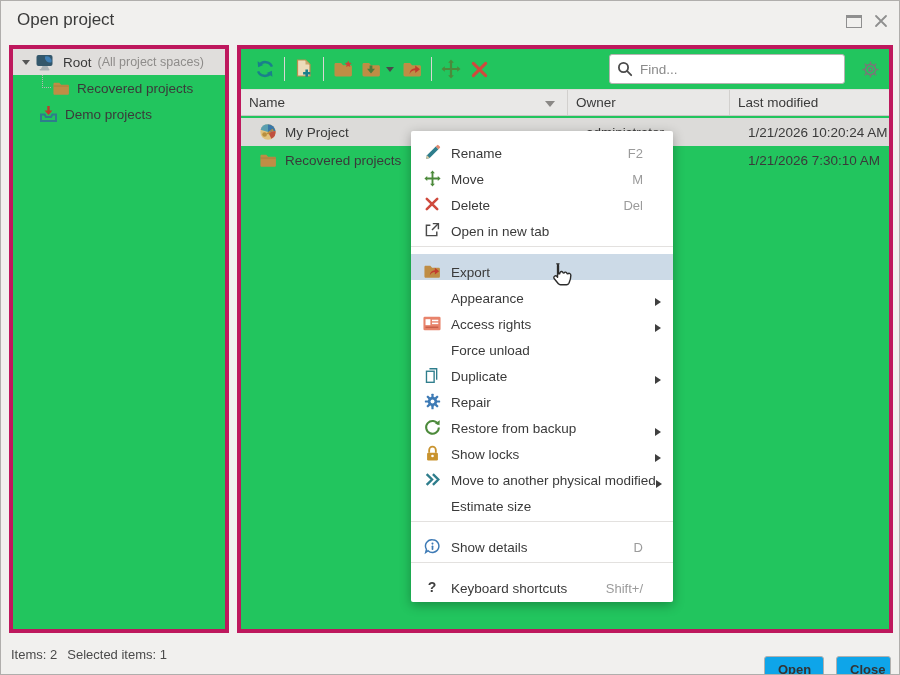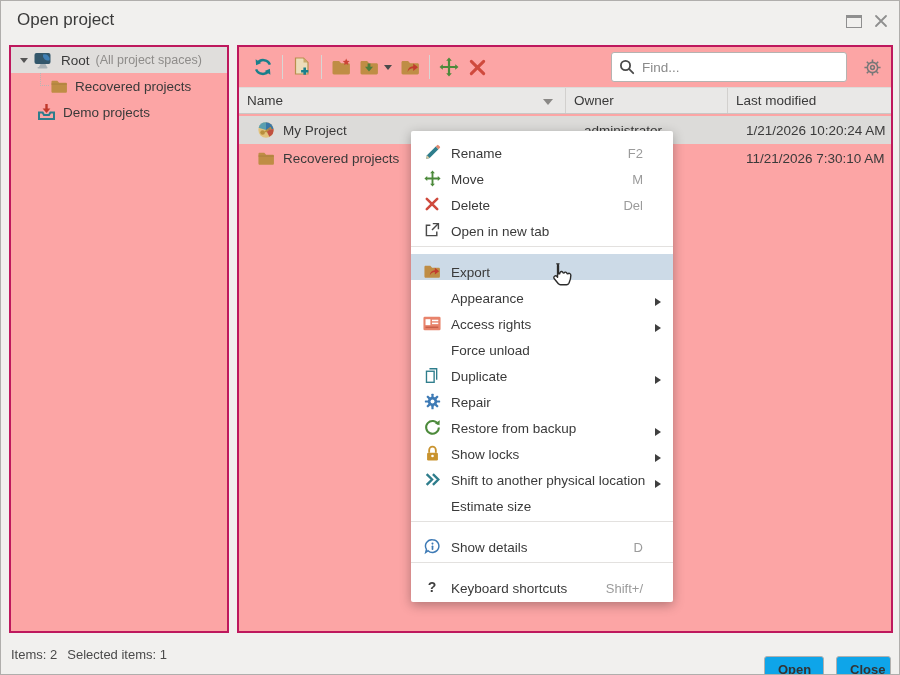--- a/index.html
+++ b/index.html
@@ -8,21 +8,21 @@
     position:relative;width:900px;height:675px;background:#f1f0ee;
     font-family:"Liberation Sans","DejaVu Sans",sans-serif;color:#3a3a3a;
     border:1px solid #b0aeac;overflow:hidden;
   }
   
   .titlebar-text{position:absolute;left:16px;top:9px;font-size:17px;color:#3a3a3a;}
   .win-max{position:absolute;left:845px;top:14px;width:16px;height:13px;
     border:1px solid #8f8f8f;border-top:3px solid #8f8f8f;cursor:pointer;}
   .win-close{position:absolute;left:871px;top:11px;width:18px;height:18px;cursor:pointer;}
   
-  .panel{position:absolute;background:#fca5a5;border:2px solid #be185d;}
+  .panel{position:absolute;background:#22c55e;border:4px solid #be185d;}
   .left-panel{left:8px;top:44px;width:220px;height:588px;}
   .right-panel{left:236px;top:44px;width:656px;height:588px;}
   
   .tree-row{position:relative;height:26px;display:flex;align-items:center;font-size:13.5px;cursor:pointer;}
   .tree-row.selected{background:#e0dedc;}
   .tree-caret{position:absolute;left:9px;top:11px;width:0;height:0;
     border-left:4.5px solid transparent;border-right:4.5px solid transparent;border-top:5.5px solid #555;}
   .tree-note{color:#8e8c8a;font-size:12.5px;margin-left:6px;}
   .tree-connector{position:absolute;left:29px;top:0px;width:9px;height:13px;
     border-left:1px dotted #b8b6b4;border-bottom:1px dotted #b8b6b4;}
@@ -233,21 +233,21 @@
               <path d="M1.5 4.5c0-.8.6-1.4 1.4-1.4h5.2l2 2.2h7.4c.8 0 1.4.6 1.4 1.4v8.4c0 .8-.6 1.4-1.4 1.4H2.9c-.8 0-1.4-.6-1.4-1.4z" fill="#bf8d45"></path>
               <path d="M1.5 6.8h17.4" stroke="#a87e3d" stroke-width="1"></path>
             </svg>
         </span>
         <span>Recovered projects</span>
       </div>
       <div class="gr-cell col-owner">
           <span></span>
         </div>
       <div class="gr-cell col-mod">
-          <span>11/21/2026 7:30:10 AM</span>
+          <span>1/21/2026 7:30:10 AM</span>
         </div>
     </div>
   </div>
 
   <div class="context-menu">
 
     <div class="menu-item">
       <span class="mi-icon">
         <svg width="17" height="17" viewBox="0 0 20 20">
           <path d="M2.5 17.5l1-4.2L13.8 3l3.2 3.2L6.7 16.5z" fill="#2e7d8c"></path>
@@ -381,21 +381,21 @@
       <span class="mi-sub"></span>
     </div>
 
     <div class="menu-item">
       <span class="mi-icon">
         <svg width="17" height="15" viewBox="0 0 20 18" fill="none" stroke="#2e7d8c" stroke-width="2.8">
           <path d="M3 2.5l6.5 6.5L3 15.5"></path>
             <path d="M10.5 2.5L17 9l-6.5 6.5"></path>
         </svg>
       </span>
-      <span class="mi-label">Shift to another physical location</span>
+      <span class="mi-label">Move to another physical modified</span>
       <span class="mi-sub"></span>
     </div>
 
     <div class="menu-item">
       <span class="mi-icon"></span>
       <span class="mi-label">Estimate size</span>
     </div>
 
     <div class="menu-sep"></div>
 

